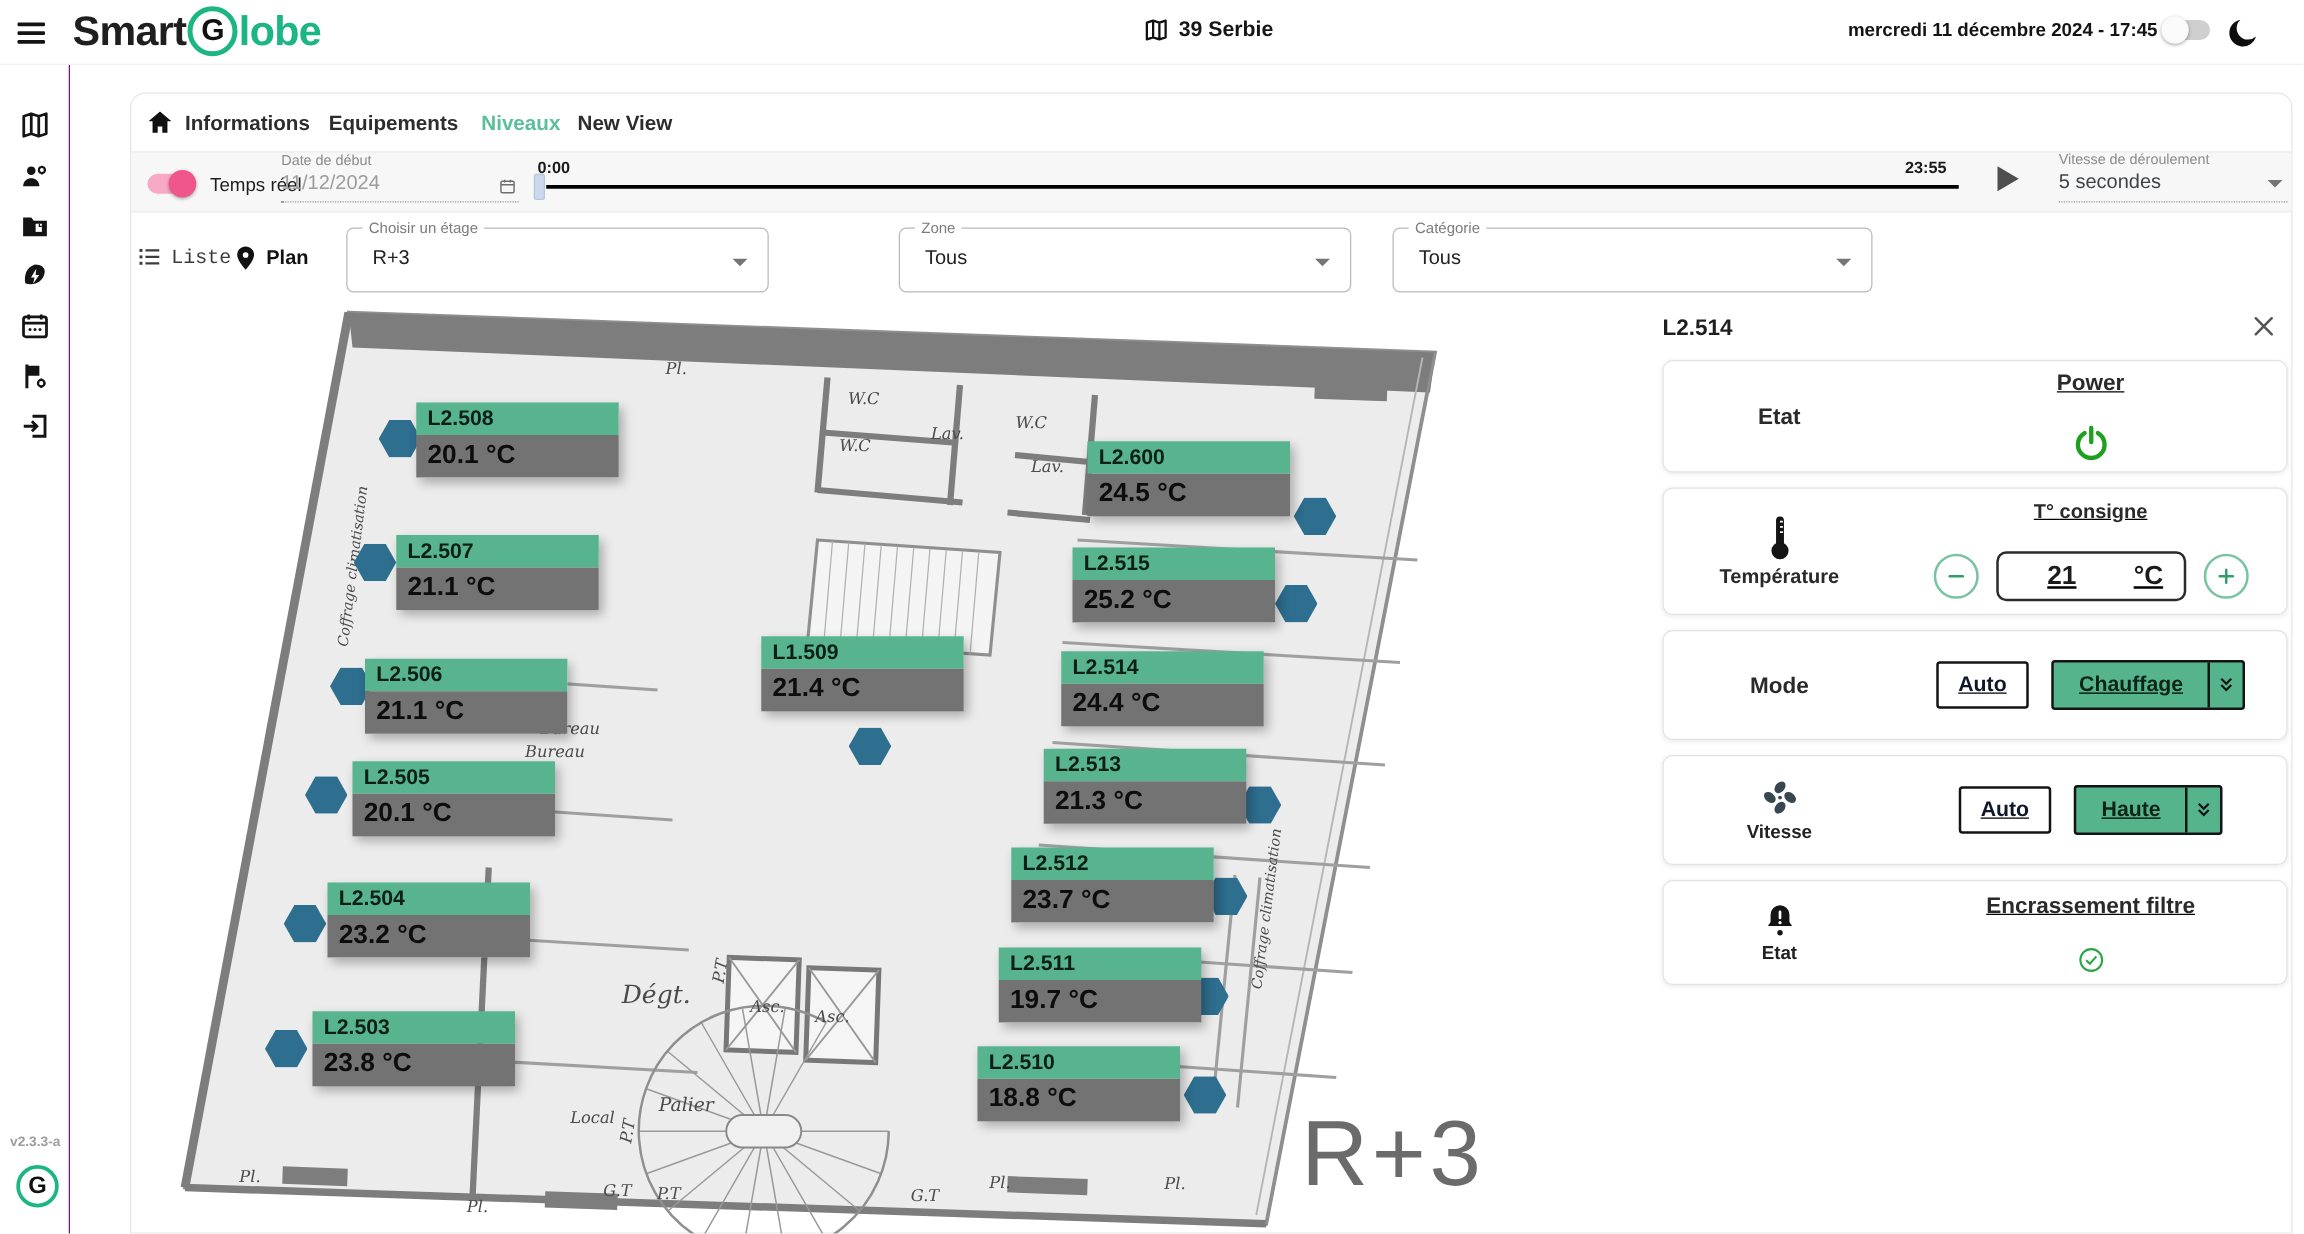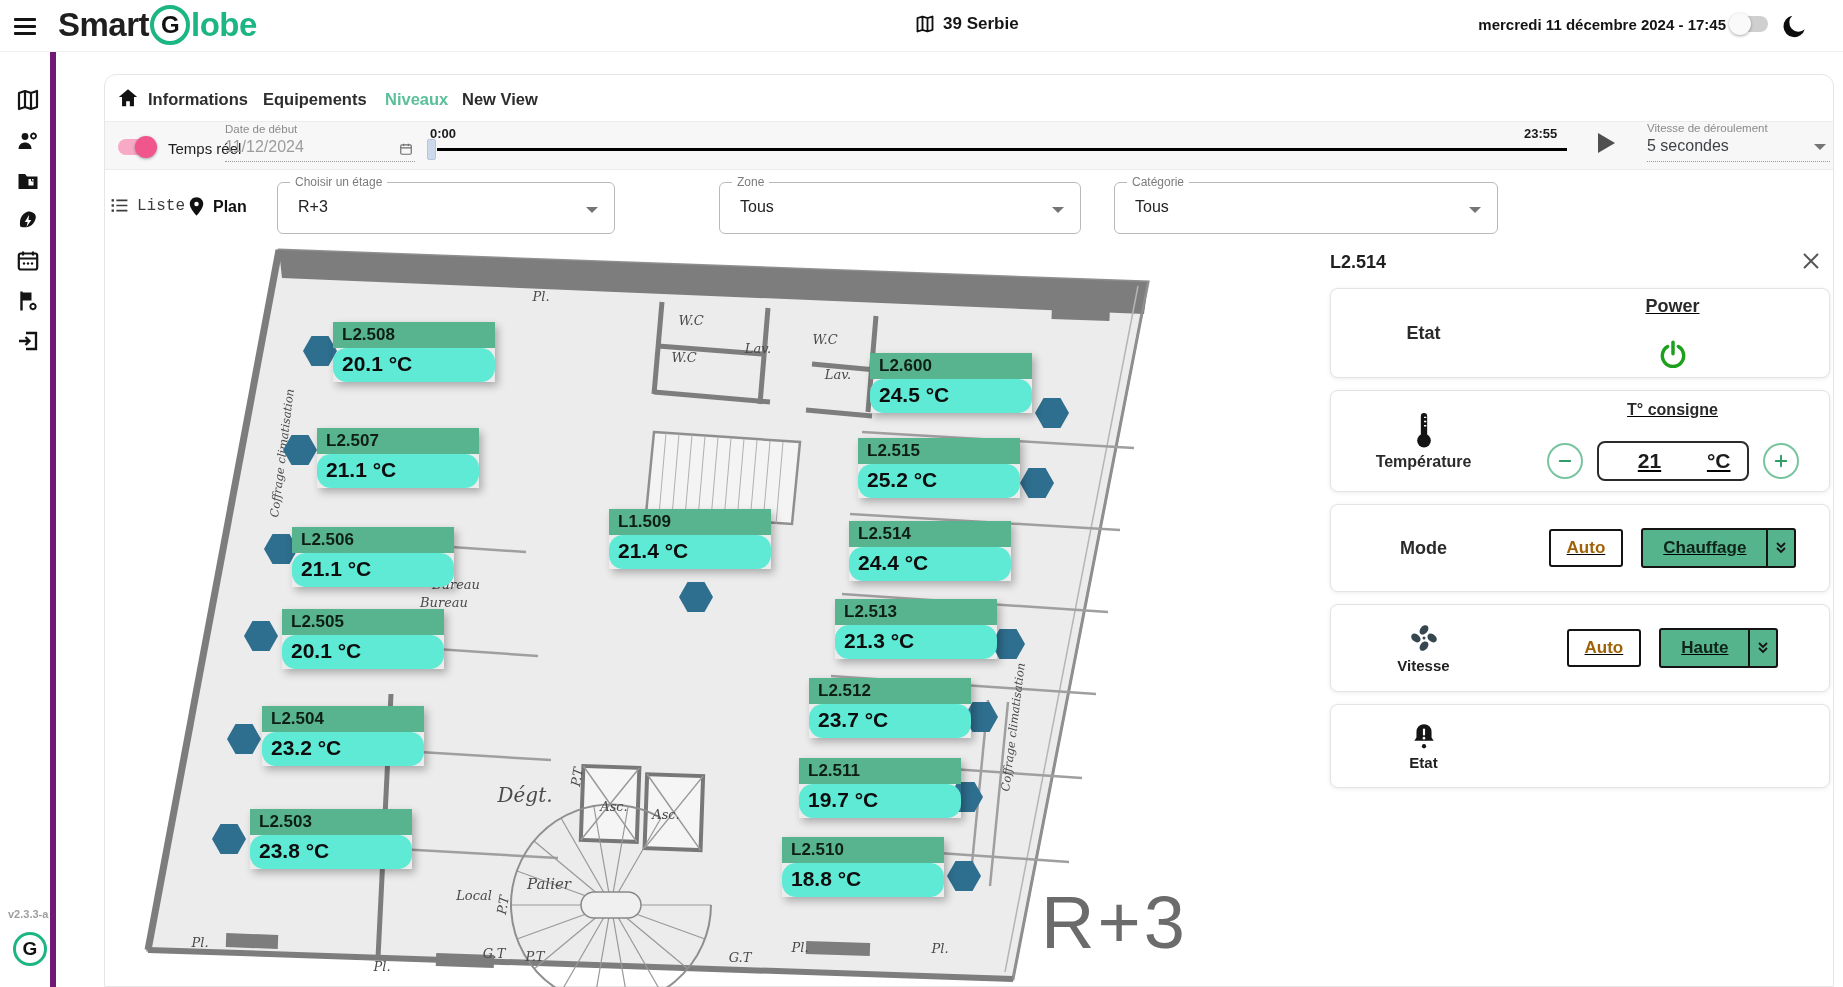--- a/index.html
+++ b/index.html
@@ -16,21 +16,21 @@
   .glogo { display:inline-flex; width:40px; height:40px; border:4px solid #1cb584; border-radius:50%; align-items:center; justify-content:center; font-size:24px; font-weight:800; color:#111; margin:0 1px; background:#fff; }
   .site { position:absolute; left:915px; top:14px; display:flex; align-items:center; gap:8px; font-size:17px; font-weight:700; color:#161616; }
   .datetime { position:absolute; left:1390px; top:16px; width:336px; text-align:right; font-size:15px; font-weight:700; color:#141414; }
   .toggle { position:relative; width:36px; height:16px; border-radius:8px; cursor:pointer; }
   .toggle .knob { position:absolute; width:22px; height:22px; border-radius:50%; top:-3px; box-shadow:0 1px 3px rgba(0,0,0,.35); }
   .hdr-toggle { position:absolute; left:1732px; top:16px; background:#cfcfcf; }
   .hdr-toggle .knob { left:-3px; background:#fafafa; }
   .moon { position:absolute; left:1782px; top:13px; width:26px; height:26px; cursor:pointer; }
 
   
-  .sidebar { position:absolute; left:0; top:52px; width:56px; height:935px; background:#fff; border-right:6px solid #701a75; z-index:15; }
+  .sidebar { position:absolute; left:0; top:52px; width:56px; height:935px; background:#fff; border-right:1px solid #701a75; z-index:15; }
   .side-ic { position:absolute; left:16px; width:24px; height:24px; cursor:pointer; }
   .version { position:absolute; left:8px; top:856px; font-size:11px; font-weight:700; color:#9e9e9e; }
   .glogo-sm { position:absolute; left:13px; top:880px; width:34px; height:34px; border:3px solid #1cb584; border-radius:50%; display:flex; align-items:center; justify-content:center; font-size:19px; font-weight:800; color:#111; }
 
   
   .card-main { position:absolute; left:104px; top:74px; width:1730px; height:913px; background:#fff; border:1px solid #e6e6e6; border-radius:12px 12px 0 0; }
 
   
   .tab { position:absolute; top:90px; font-size:16.5px; font-weight:600; color:#2d2d2d; cursor:pointer; z-index:5; }
   .tab.active { color:#5abf9a; }
@@ -67,21 +67,21 @@
   .select .svalue { position:absolute; left:20px; top:15px; font-size:16px; color:#232323; }
   .select .chev { right:16px; top:24px; }
 
   
   .plan-wrap { position:absolute; left:106px; top:242px; width:1130px; height:745px; z-index:3; }
   .plabel { position:absolute; font-family:"DejaVu Serif","Liberation Serif",serif; font-style:italic; font-size:13px; color:#4a4a4a; white-space:nowrap; }
   .floor-badge { position:absolute; left:935px; top:638px; font-size:74px; font-weight:300; color:#6b6b6b; letter-spacing:3px; font-family:"Liberation Sans",sans-serif; font-style:normal; }
   .hex { position:absolute; width:34px; height:30px; background:#2e6e8e; clip-path:polygon(25% 0,75% 0,100% 50%,75% 100%,25% 100%,0 50%); z-index:2; cursor:pointer; }
   .sensor { position:absolute; width:162px; z-index:3; cursor:pointer; box-shadow:3px 4px 8px rgba(0,0,0,.28); }
   .sensor-id { background:#57b48e; color:#0e1f17; font-size:17px; font-weight:800; padding:3px 9px; }
-  .sensor-temp { background:#5eead4; color:#0d0d0d; font-size:21px; font-weight:800; padding:4px 9px 6px;border-radius:14px; }
+  .sensor-temp { background:#737373; color:#0d0d0d; font-size:21px; font-weight:800; padding:4px 9px 6px; }
 
   
   .panel-title { position:absolute; left:1330px; top:252px; font-size:18px; font-weight:600; color:#1f1f1f; z-index:6; }
   .panel-close { position:absolute; left:1800px; top:250px; width:22px; height:22px; cursor:pointer; z-index:6; }
   .pcard { position:absolute; left:1330px; width:500px; background:#fff; border:1px solid #e3e3e3; border-radius:8px; box-shadow:0 1px 4px rgba(0,0,0,.08); display:flex; align-items:center; z-index:6; }
   .pcard .lcol { width:185px; display:flex; flex-direction:column; align-items:center; justify-content:center; gap:4px; }
   .pcard .rcol { flex:1; display:flex; flex-direction:column; align-items:center; justify-content:center; gap:22px;text-decoration:underline; }
   .c1 { top:288px; height:90px; }
   .c2 { top:390px; height:102px; }
   .c3 { top:504px; height:88px; }
@@ -89,21 +89,21 @@
   .c5 { top:704px; height:84px; }
   .big-lab { font-size:18px; font-weight:600; color:#2a2a2a; }
   .med-lab { font-size:16px; font-weight:600; color:#2a2a2a; }
   .sm-lab { font-size:15px; font-weight:700; color:#222; }
   .setrow { display:flex; align-items:center; gap:14px; }
   .circ-btn { width:36px; height:36px; border-radius:50%; border:2px solid #79c4a0; background:#fff; display:flex; align-items:center; justify-content:center; cursor:pointer; }
   .set-box { width:152px; height:40px; border:2px solid #2b2b2b; border-radius:8px; display:flex; align-items:center; padding:0 16px; background:#fff; }
   .set-box input { width:70px; border:none; outline:none; font-size:21px; font-weight:600; color:#1c1c1c; text-align:center; font-family:inherit; background:transparent; }
   .set-box .unit { font-size:21px; font-weight:600; color:#1c1c1c; margin-left:auto; }
   .btn-row { display:flex; align-items:center; gap:18px; }
-  .auto-btn { background:#fff; border:2.5px solid #141414; border-radius:3px; padding:7px 16px; font-size:17px; font-weight:600; color:#a16207; cursor:pointer; font-family:inherit; }
+  .auto-btn { background:#fff; border:2.5px solid #141414; border-radius:3px; padding:7px 16px; font-size:17px; font-weight:600; color:#0f172a; cursor:pointer; font-family:inherit; }
   .green-btn { display:flex; align-items:stretch; background:#56b48c; border:2.5px solid #141414; border-radius:3px; cursor:pointer; }
   .green-btn .gb-main { padding:8px 20px; font-size:17px; font-weight:700; color:#0e2418; }
   .green-btn .gb-chev { width:28px; border-left:2.5px solid #141414; display:flex; align-items:center; justify-content:center; }
 </style>
 </head>
 <body>
 
 <div class="app">
 
   <div class="header">
@@ -514,15 +514,22 @@
   <div class="pcard c5">
     <div class="lcol">
       <svg width="26" height="28" viewBox="0 0 24 26">
           <path d="M12 2 a7 7 0 0 1 7 7 v5.5 l2 3 H3 l2-3 V9 a7 7 0 0 1 7-7 z" fill="#141414"></path>
           <circle cx="12" cy="22.5" r="2" fill="#141414"></circle>
           <rect x="11" y="6" width="2" height="6.5" rx="1" fill="#fff"></rect>
           <circle cx="12" cy="15" r="1.2" fill="#fff"></circle>
         </svg>
       <span class="sm-lab">Etat</span>
     </div>
+    <div class="rcol">
+      <span class="big-lab">Encrassement filtre</span>
+      <svg width="22" height="22" viewBox="0 0 24 24">
+          <circle cx="12" cy="12" r="9.5" fill="none" stroke="#2aa745" stroke-width="1.8"></circle>
+          <path d="M7.5 12.2 L10.8 15.3 L16.5 8.8" fill="none" stroke="#2aa745" stroke-width="1.8"></path>
+        </svg>
+    </div>
   </div>
 
 </div>
 
 </body></html>

